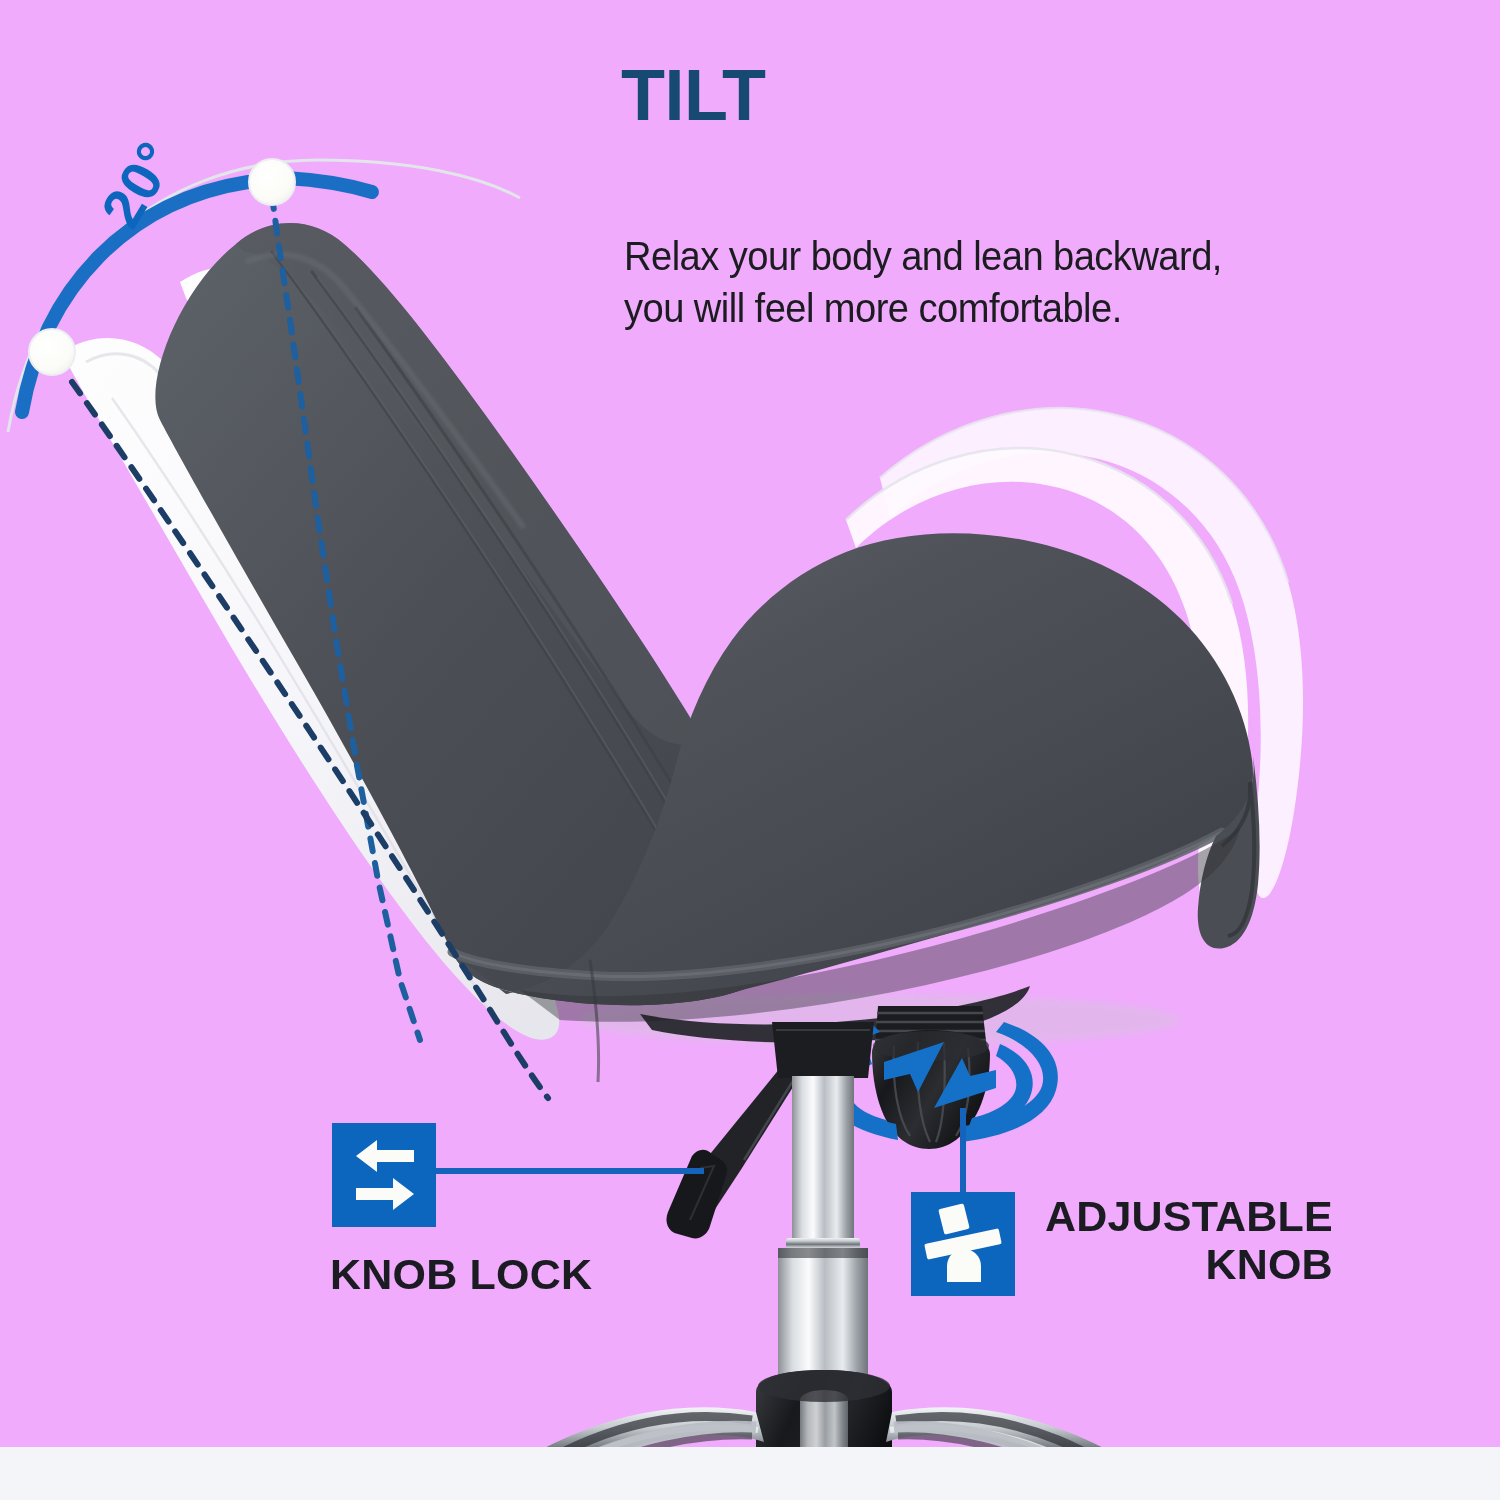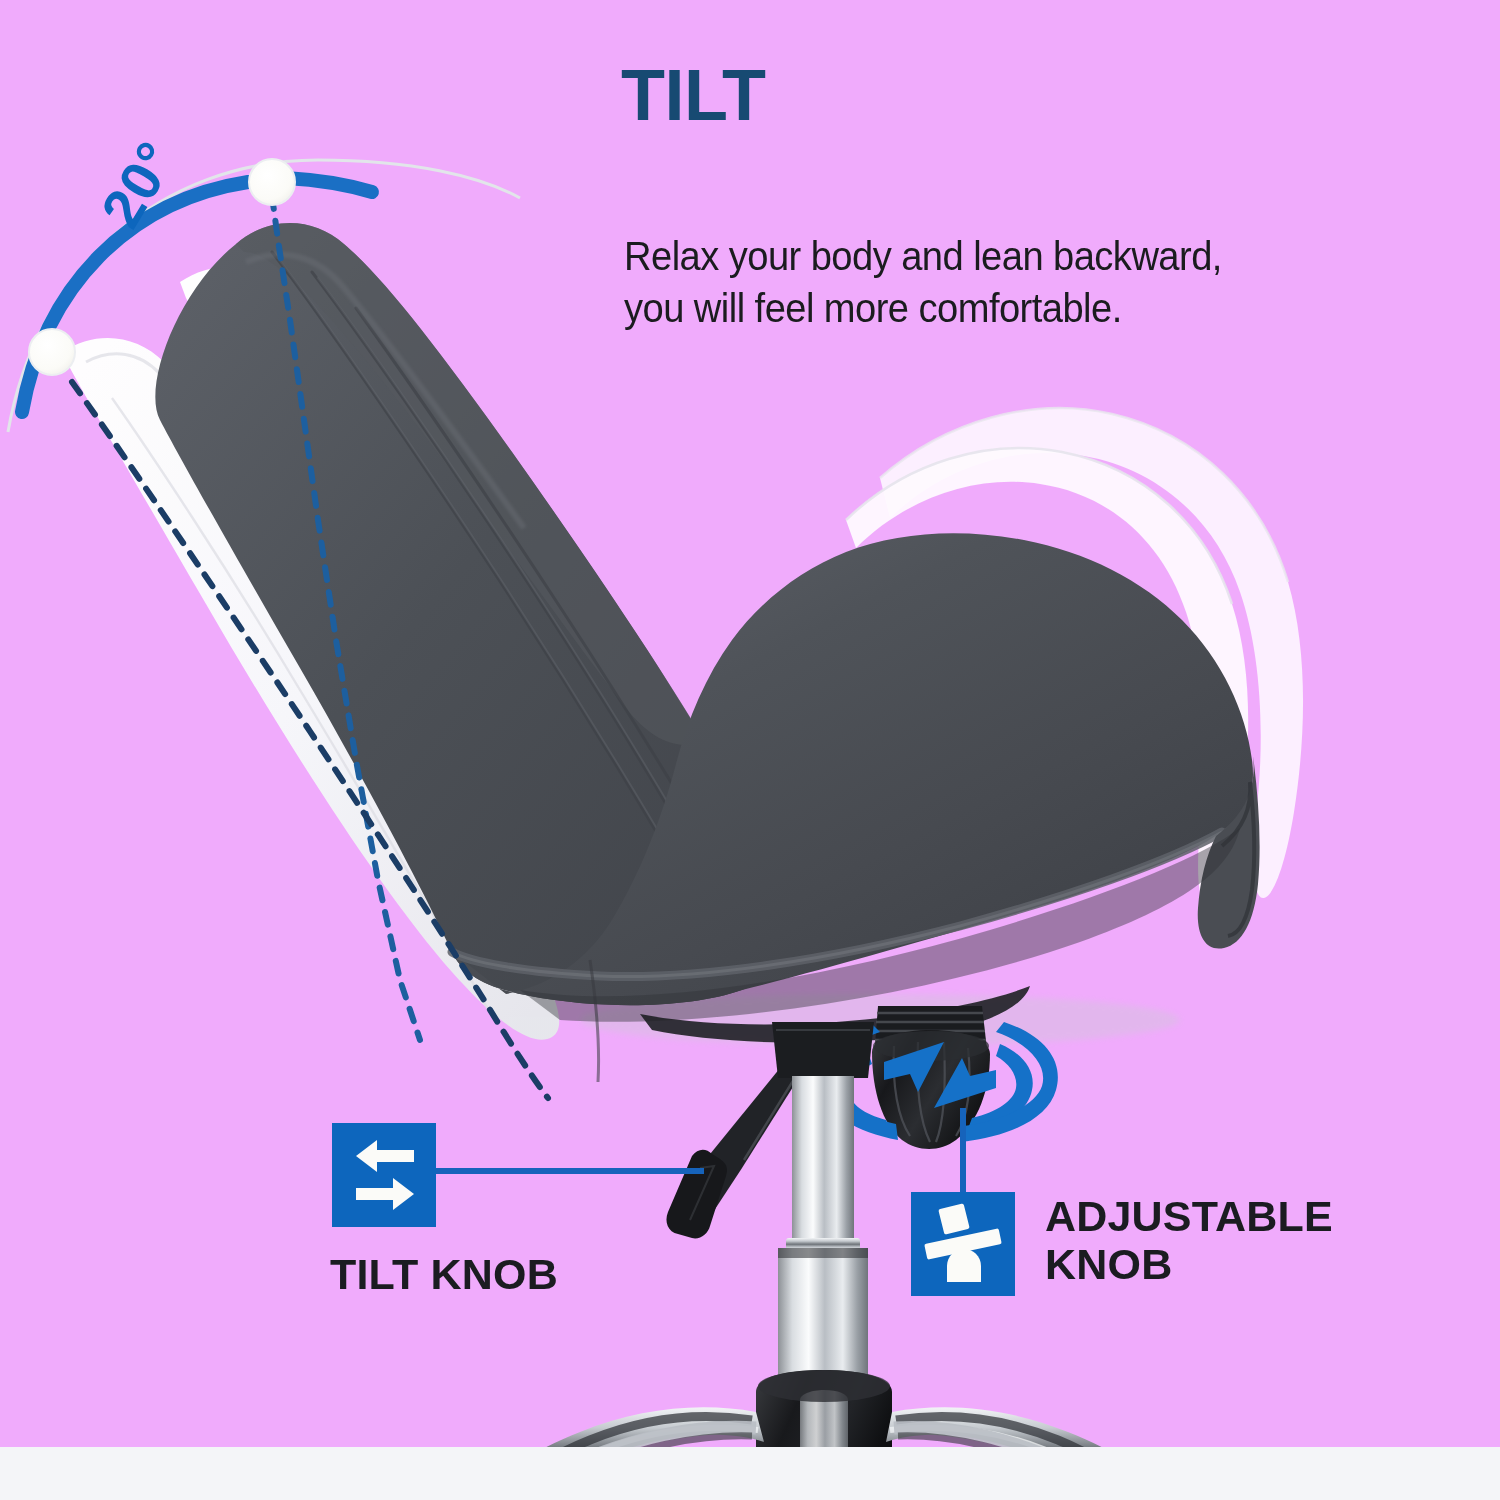--- a/index.html
+++ b/index.html
@@ -75,21 +75,21 @@
     font-size:43px;
     line-height:1.12;
     letter-spacing:0.2px;
     color:#1b1c21;
     white-space:pre-line;
   }
 
   #badge-tiltlock  { left:332px; top:1123px; }
   #label-tiltlock  { left:330px; top:1250px; }
   #badge-knob      { left:911px; top:1192px; }
-  #label-knob      { left:1045px; top:1192px; }
+  #label-knob      { left:1045px; top:1192px;text-align:right; }
 </style>
 </head>
 <body>
 
 <div id="stage">
 
   <svg id="art" viewBox="0 0 1500 1500">
     <defs>
       <linearGradient id="gDark" x1="0.12" y1="0.05" x2="0.92" y2="0.95">
         <stop offset="0" stop-color="#5b5f66"></stop>
@@ -450,21 +450,21 @@
   </div>
 
   <div class="angle-label">20°</div>
 
   <div class="badge" id="badge-tiltlock">
     <svg viewBox="0 0 104 104">
       <polygon points="24,33 45,17 45,27 82,27 82,39 45,39 45,49" fill="#fbfbf8"></polygon>
       <polygon points="82,71 61,87 61,77 24,77 24,65 61,65 61,55" fill="#fbfbf8"></polygon>
     </svg>
   </div>
-  <div class="badge-label" id="label-tiltlock">TILT KNOB</div>
+  <div class="badge-label" id="label-tiltlock">KNOB LOCK</div>
 
   <div class="badge" id="badge-knob">
     <svg viewBox="0 0 104 104">
       <rect x="30" y="14" width="26" height="26" rx="2" fill="#fbfbf8" transform="rotate(-14 43 27)"></rect>
       <rect x="14" y="44" width="76" height="16" rx="2" fill="#fbfbf8" transform="rotate(-12 52 52)"></rect>
       <path d="M 36,90 L 36,74 C 36,64 44,57 53,57 C 62,57 70,64 70,74 L 70,90 Z" fill="#fbfbf8"></path>
     </svg>
   </div>
   <div class="badge-label" id="label-knob">ADJUSTABLE
 KNOB</div>

